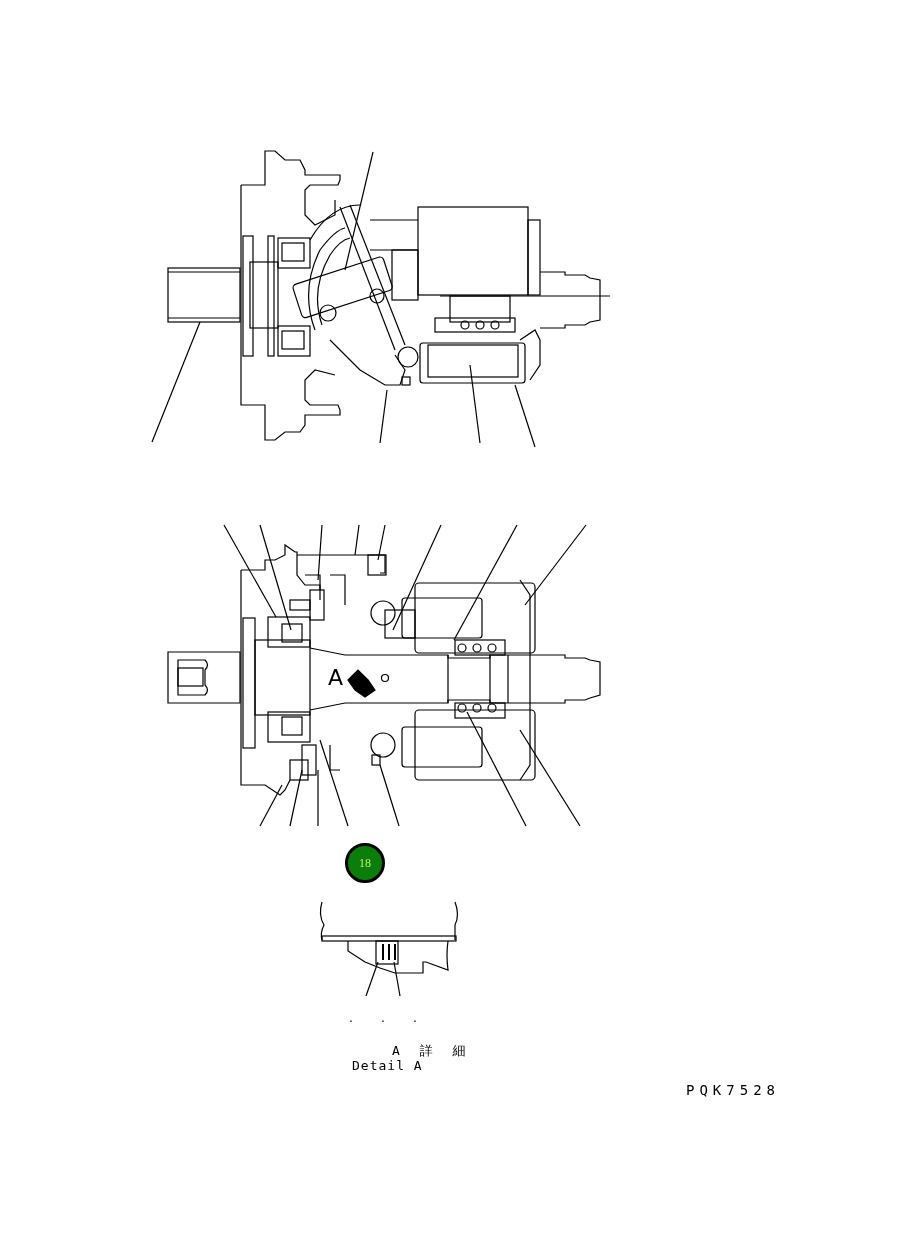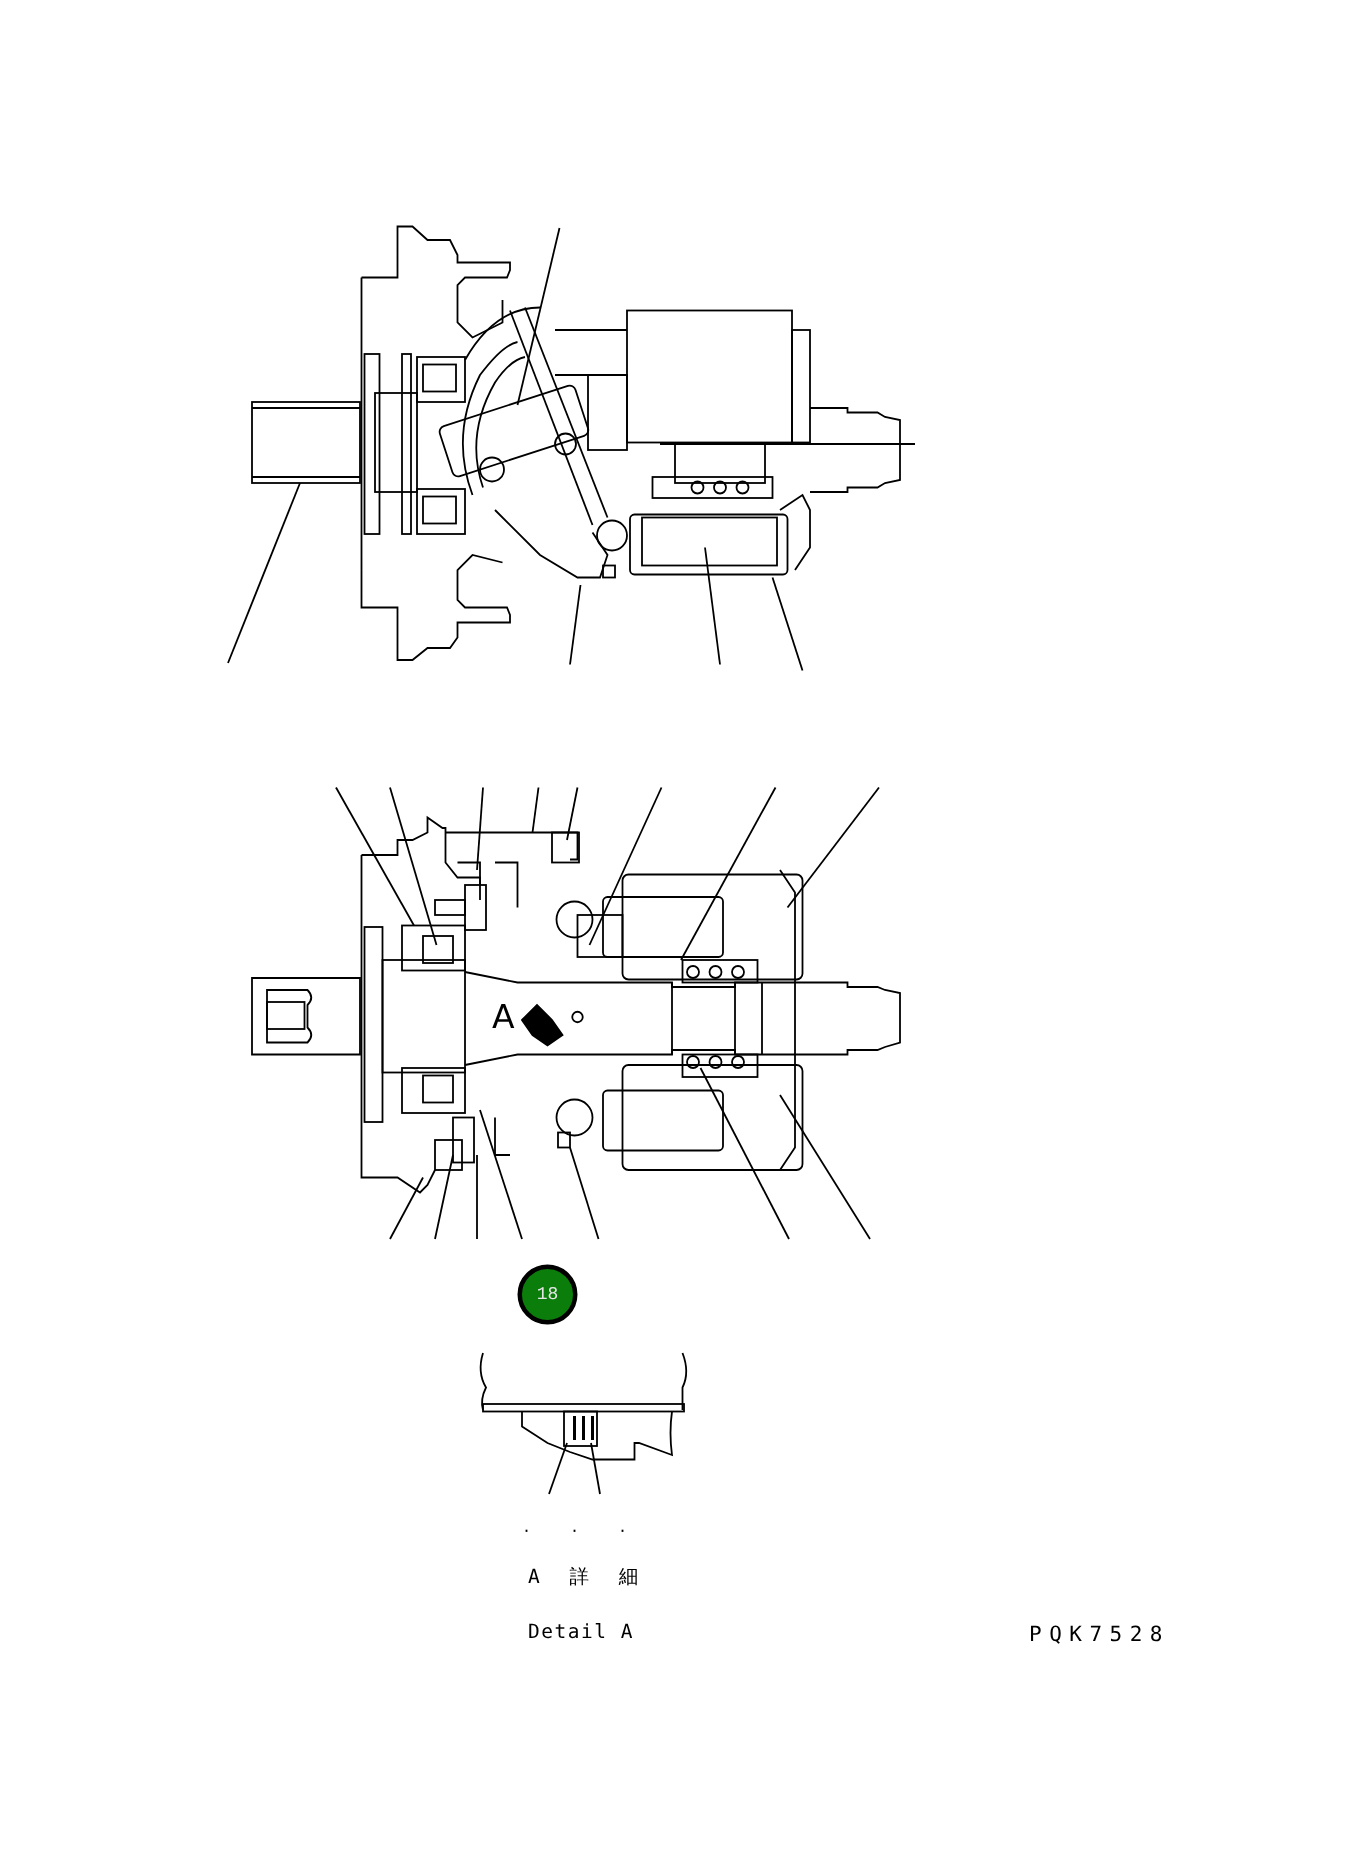--- a/index.html
+++ b/index.html
@@ -2,25 +2,25 @@
 <html><head>
   <meta charset="utf-8">
   <style>
     html, body { margin: 0; padding: 0; background: #ffffff; }
     body { width: 904px; height: 1241px; position: relative; overflow: hidden; font-family: "DejaVu Sans Mono", monospace; }
     svg.drawing { position: absolute; left: 0; top: 0; }
     .badge {
       position: absolute; left: 345px; top: 843px; width: 40px; height: 40px;
       border-radius: 50%; background: #0a7d0a; border: 3px solid #000;
       box-sizing: border-box; display: flex; align-items: center; justify-content: center;
-      color: #e5e5e5; font-family: Liberation Mono, monospace; font-size: 12px; cursor: pointer;
+      color: #bef264; font-family: Liberation Serif, serif; font-size: 12px; cursor: pointer;
     }
     .caption { position: absolute; left: 352px; color: #000; font-family: "DejaVu Sans Mono", monospace; font-size: 13px; letter-spacing: 1px; }
-    .caption.jp { top: 1042px; letter-spacing: 6px; }
-    .caption.en { top: 1058px; margin-top: 23px; }
+    .caption.jp { top: 1042px; letter-spacing: 6px; margin-left: 40px; }
+    .caption.en { top: 1058px; }
     .code { position: absolute; left: 686px; top: 1082px; font-size: 14px; letter-spacing: 5px; color: #000; font-family: "DejaVu Sans Mono", monospace; }
     .dots { position: absolute; left: 348px; top: 1016px; font-size: 10px; letter-spacing: 10px; color: #000; }
   </style>
 </head>
 <body>
 
 <svg class="drawing" width="904" height="1241" viewBox="0 0 904 1241" fill="none" stroke="#000" stroke-width="1.2">
 
   <g>
 

